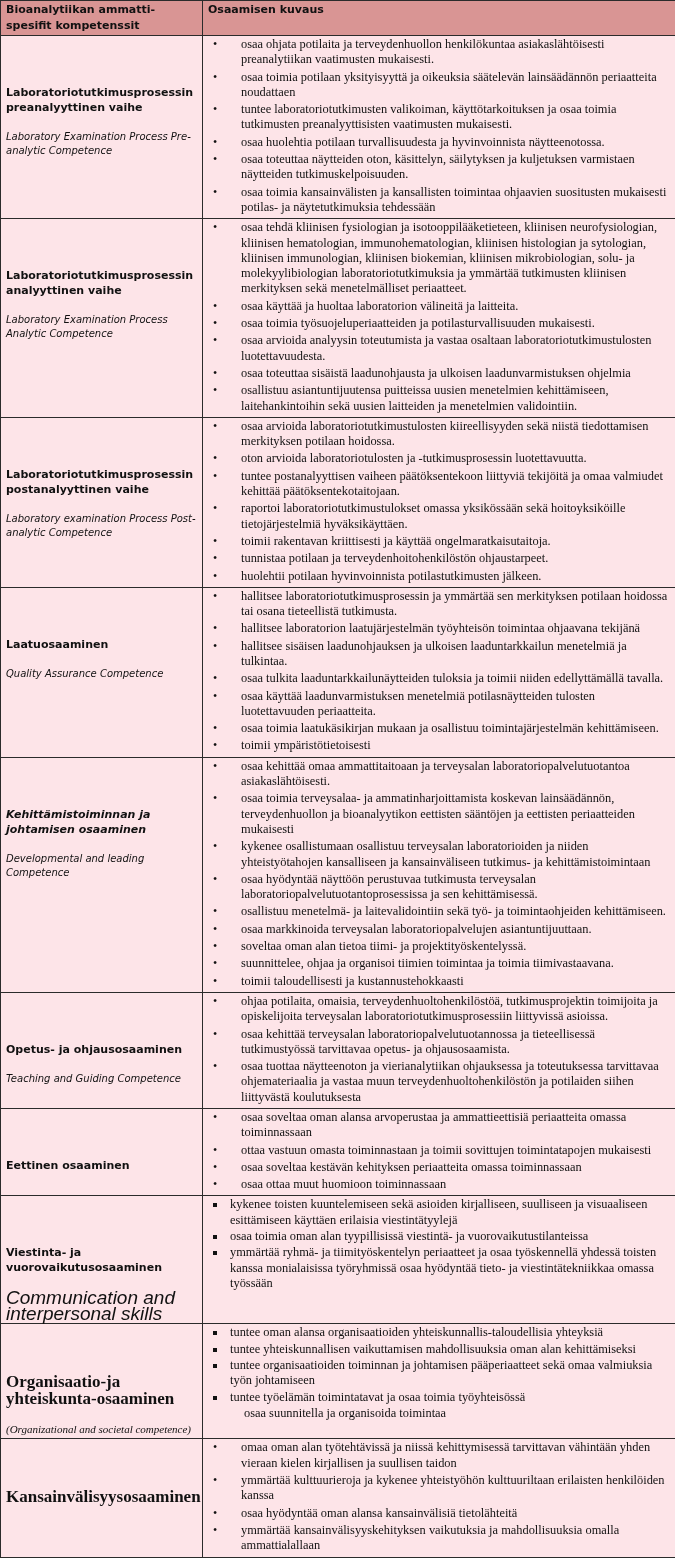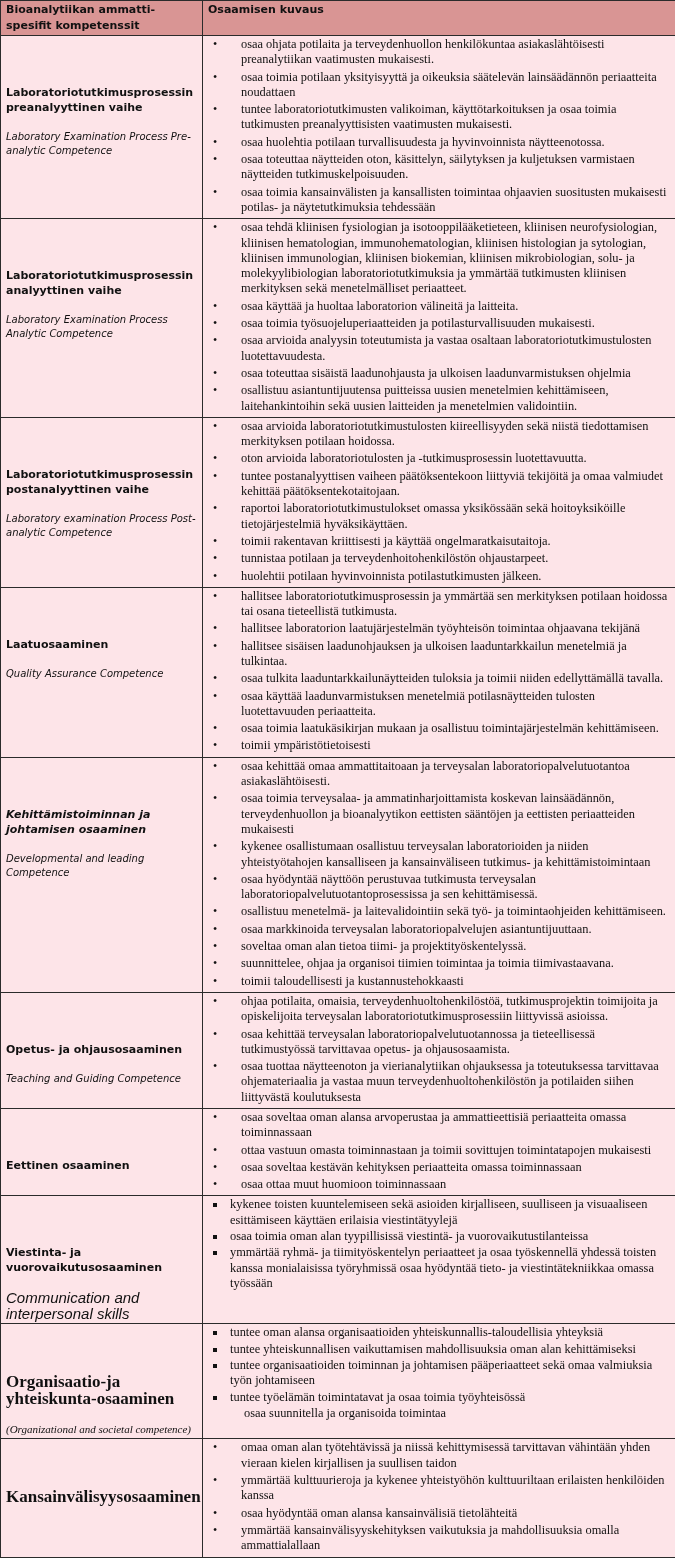--- a/index.html
+++ b/index.html
@@ -21,21 +21,21 @@
     .comp-name {
       font-family:"DejaVu Sans", sans-serif; font-weight:bold; font-size:11px;
       line-height:15px; color:#111; display:block;margin-top:48px;
     }
     .comp-name.italic { font-style:italic; }
     .comp-name.serif { font-family:"Liberation Serif", serif; font-size:17px; line-height:17px; }
     .comp-en {
       font-family:"DejaVu Sans", sans-serif; font-style:italic; font-size:10px;
       line-height:14px; color:#111; display:block; margin-top:15px;
     }
-    .comp-en.sans-alt { font-family:"Liberation Sans", sans-serif; font-size:15px; line-height:16px; font-style:italic; }
+    .comp-en.sans-alt { font-family:"Liberation Sans", sans-serif; font-size:19px; line-height:16px; font-style:italic; }
     .comp-en.serif { font-family:"Liberation Serif", serif; font-size:11px; line-height:15px; font-style:italic; }
     ul.items { margin:0; padding:0; list-style:none; }
     ul.items li {
       position:relative; padding-left:33px;
       font-family:"Liberation Serif", serif; font-size:12.4px; line-height:15.3px;
       color:#111; margin-bottom:2px;
     }
     ul.items li::before {
       content:"\2022"; position:absolute; left:5px; top:0; font-size:12px;
     }

